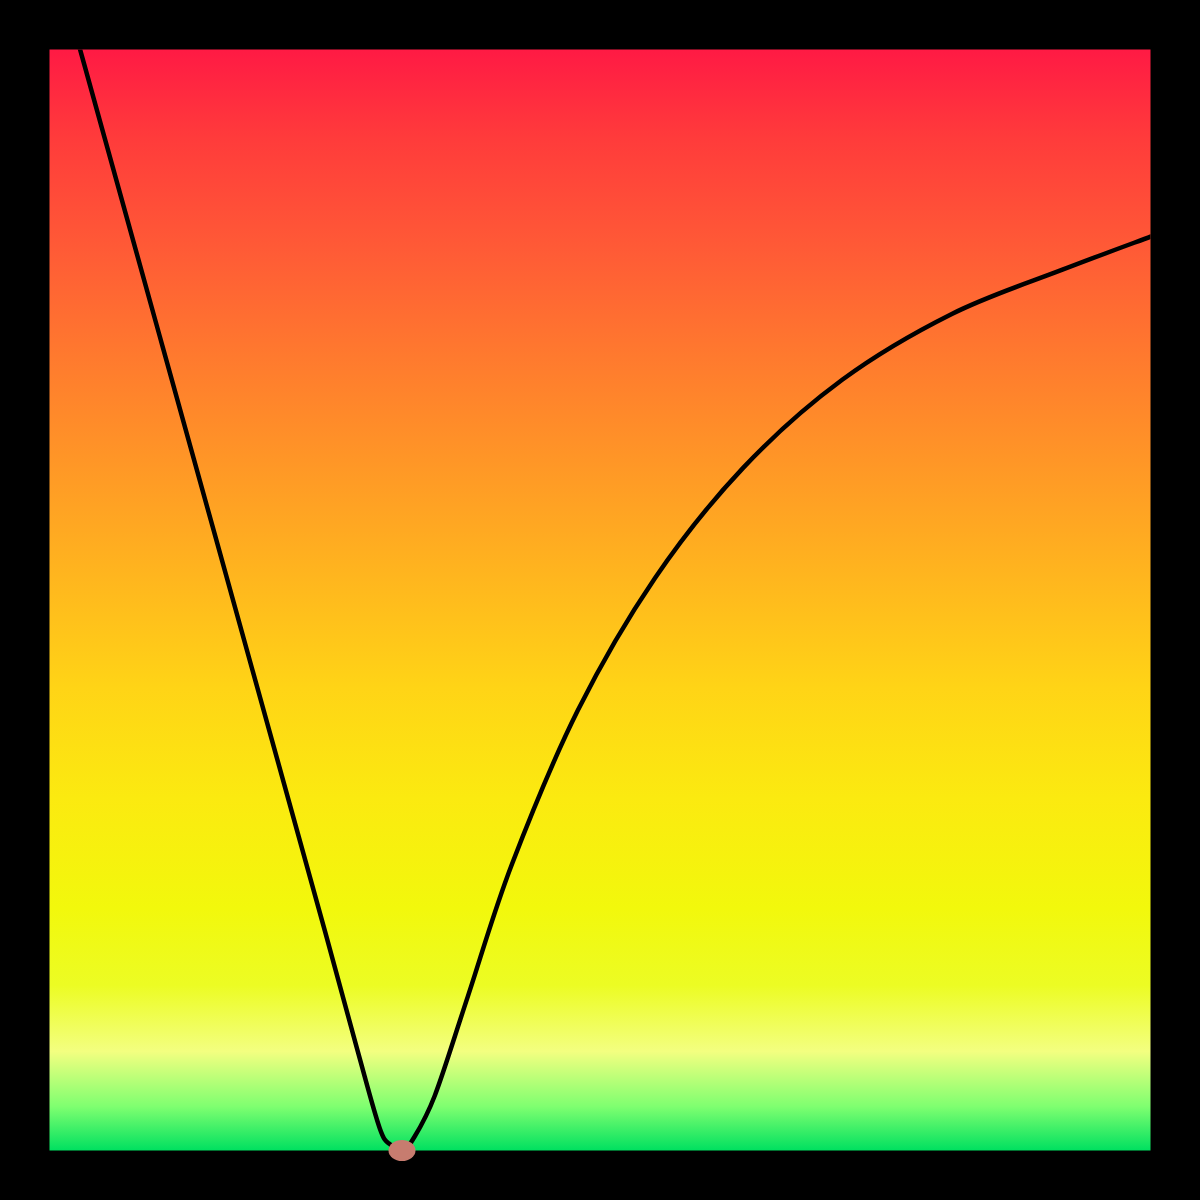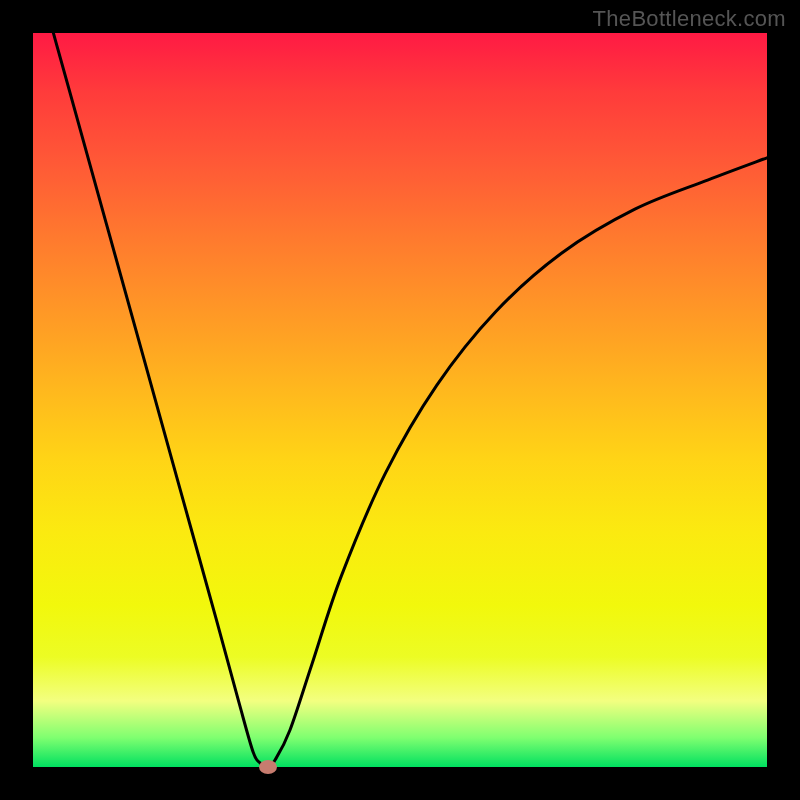--- a/index.html
+++ b/index.html
@@ -66,20 +66,19 @@
       height: 14px;
       border-radius: 50%;
       background: #c77c6f;
       transform: translate(-50%, -50%);
     }
   </style>
 </head>
 <body>
 
 <div class="chart-container">
-  <div class="watermark">TheBottleneck.com</div>
   <div class="plot-area">
     <svg class="curve" viewBox="0 0 734 734" preserveAspectRatio="none">
       <path id="curve-path" fill="none" stroke="#000" stroke-width="3" stroke-linecap="round" stroke-linejoin="round" d="M 0 -73.40000000000009 C 6.116666666666667 -51.38000000000007 24.46666666666667 14.680000000000007 36.7 58.72000000000003 C 48.93333333333334 102.76000000000005 61.16666666666667 146.80000000000004 73.4 190.84000000000003 C 85.63333333333334 234.88000000000002 97.86666666666666 278.91999999999996 110.1 322.96 C 122.33333333333333 367 134.56666666666666 411.03999999999996 146.8 455.08 C 159.03333333333336 499.12 173.71333333333334 551.7233333333334 183.5 587.2 C 193.28666666666666 622.6766666666667 199.40333333333334 645.9200000000001 205.52 667.94 C 211.63666666666668 689.96 216.53 708.9216666666667 220.2 719.32 C 223.86999999999998 729.7183333333334 225.09333333333333 727.8833333333334 227.54 730.33 C 229.98666666666665 732.7766666666666 232.43333333333334 734.6116666666667 234.88 734 C 237.32666666666665 733.3883333333333 238.55 732.7766666666666 242.22 726.66 C 245.89 720.5433333333333 250.7833333333333 713.2033333333333 256.9 697.3 C 263.01666666666665 681.3966666666666 270.3566666666667 656.9300000000001 278.92 631.24 C 287.48333333333335 605.55 296.0466666666666 574.9666666666667 308.28 543.16 C 320.5133333333333 511.3533333333333 336.41666666666663 472.20666666666665 352.32 440.4 C 368.22333333333336 408.5933333333333 385.35 379.23333333333335 403.70000000000005 352.32 C 422.05000000000007 325.40666666666664 441.62333333333333 300.94 462.42 278.92 C 483.2166666666667 256.90000000000003 505.2366666666667 237.3266666666667 528.48 220.20000000000005 C 551.7233333333334 203.07333333333338 577.4133333333333 188.39333333333332 601.88 176.15999999999997 C 626.3466666666667 163.92666666666662 653.26 155.3633333333333 675.28 146.79999999999995 C 697.3 138.23666666666662 724.2133333333334 128.44999999999996 734 124.77999999999997"></path>
     </svg>
     <div class="marker" id="marker" style="left: 234.88px; top: 734px; background: rgb(199, 124, 111);"></div>
   </div>
 </div>
 
 </body></html>

